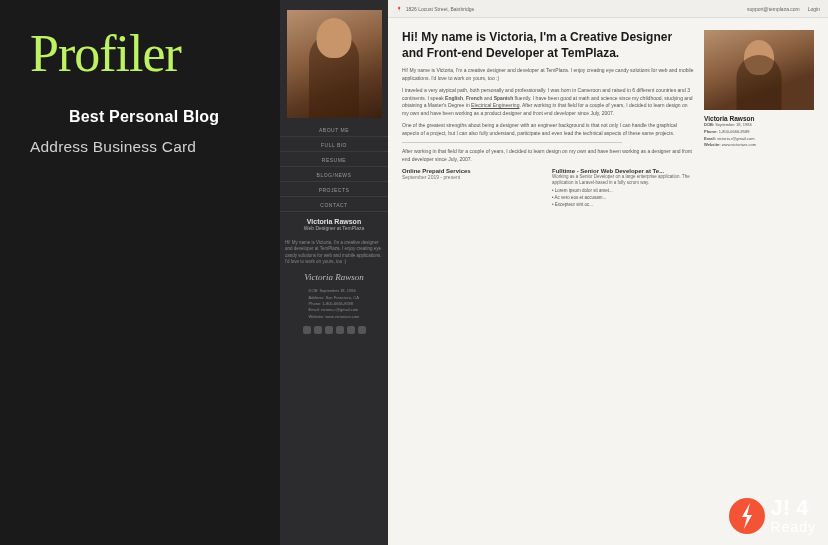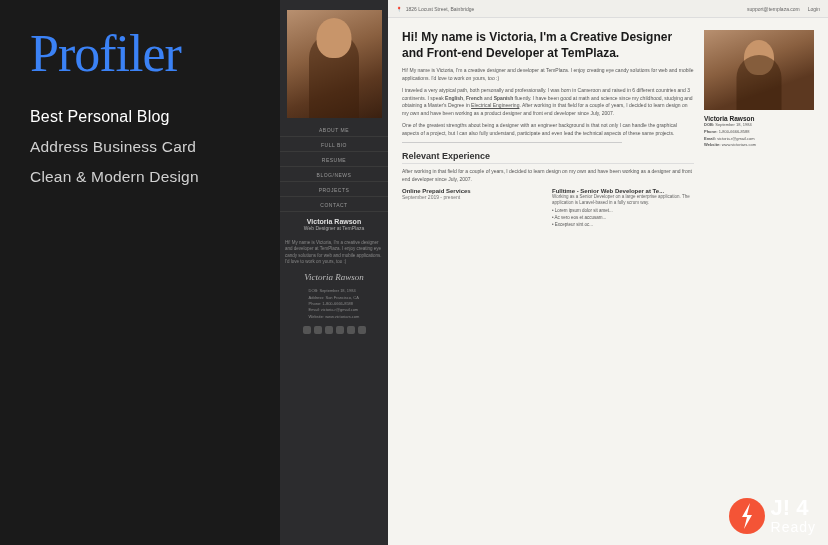--- a/index.html
+++ b/index.html
@@ -19,21 +19,21 @@
       background: #1a1a1a;
       display: flex;
       flex-direction: column;
       padding: 28px 30px 20px 30px;
       flex-shrink: 0;
     }
 
     .logo-title {
       font-size: 52px;
       font-weight: 300;
-      color: #3b82f6;
+      color: #bef264;
       letter-spacing: -1px;
       line-height: 1;
       margin-bottom: 22px;
       font-family: 'Georgia', serif;
     }
 
     .features-list {
       list-style: none;
       display: flex;
       flex-direction: column;
@@ -43,23 +43,24 @@
     .features-list li {
       font-size: 15.5px;
       color: #d0d0d0;
       padding: 6px 0;
       font-family: Arial, sans-serif;
       font-weight: 400;
       letter-spacing: 0.2px;
     }
 
     .features-list li.highlight {
-      font-weight: 400;
+      font-weight: 700;
       color: #ffffff;
       font-size: 16px;
+      margin-left: 39px;
     }
 
     
     .right-panel {
       flex: 1;
       height: 545px;
       display: flex;
       flex-direction: row;
       position: relative;
       background: #2a2a2a;
@@ -392,21 +393,20 @@
     }
   </style>
 </head>
 <body>
 
 <div class="left-panel">
   <h1 class="logo-title">Profiler</h1>
   <ul class="features-list">
     <li class="highlight">Best Personal Blog</li>
     <li>Address Business Card</li>
-    <li>Clean &amp; Modern Design</li>
   </ul>
 </div>
 
 <div class="right-panel">
 
   <div class="cv-sidebar">
     <div class="cv-photo">
       <div class="cv-photo-face"></div>
     </div>
 
@@ -466,21 +466,20 @@
           <div class="cv-heading-large">Hi! My name is Victoria, I'm a Creative Designer and Front-end Developer at TemPlaza.</div>
 
           <div class="cv-para">Hi! My name is Victoria, I'm a creative designer and developer at TemPlaza. I enjoy creating eye candy solutions for web and mobile applications. I'd love to work on yours, too :)</div>
           <div class="cv-para">
             I traveled a very atypical path, both personally and professionally. I was born in Cameroon and raised in 6 different countries and 3 continents. I speak <strong>English</strong>, <strong>French</strong> and <strong>Spanish</strong> fluently. I have been good at math and science since my childhood, studying and obtaining a Master's Degree in <span class="cv-para-underline">Electrical Engineering</span>. After working in that field for a couple of years, I decided to learn design on my own and have been working as a product designer and front end developer since July, 2007.
           </div>
           <div class="cv-para">One of the greatest strengths about being a designer with an engineer background is that not only I can handle the graphical aspects of a project, but I can also fully understand, participate and even lead the technical aspects of these same projects.</div>
 
           <div class="divider-line"></div>
 
-          <div class="cv-section-title">Relevant Experience</div>
           <div class="cv-para">After working in that field for a couple of years, I decided to learn design on my own and have been working as a designer and front end developer since July, 2007.</div>
 
           <div class="cv-experience-cols">
             <div class="cv-exp-col">
               <div class="cv-exp-title">Online Prepaid Services</div>
               <div class="cv-exp-date">September 2019 - present</div>
             </div>
             <div class="cv-exp-col">
               <div class="cv-exp-title">Fulltime - Senior Web Developer at Te...</div>
               <div class="cv-exp-text">Working as a Senior Developer on a large enterprise application. The application is Laravel-based in a fully scrum way.</div>

